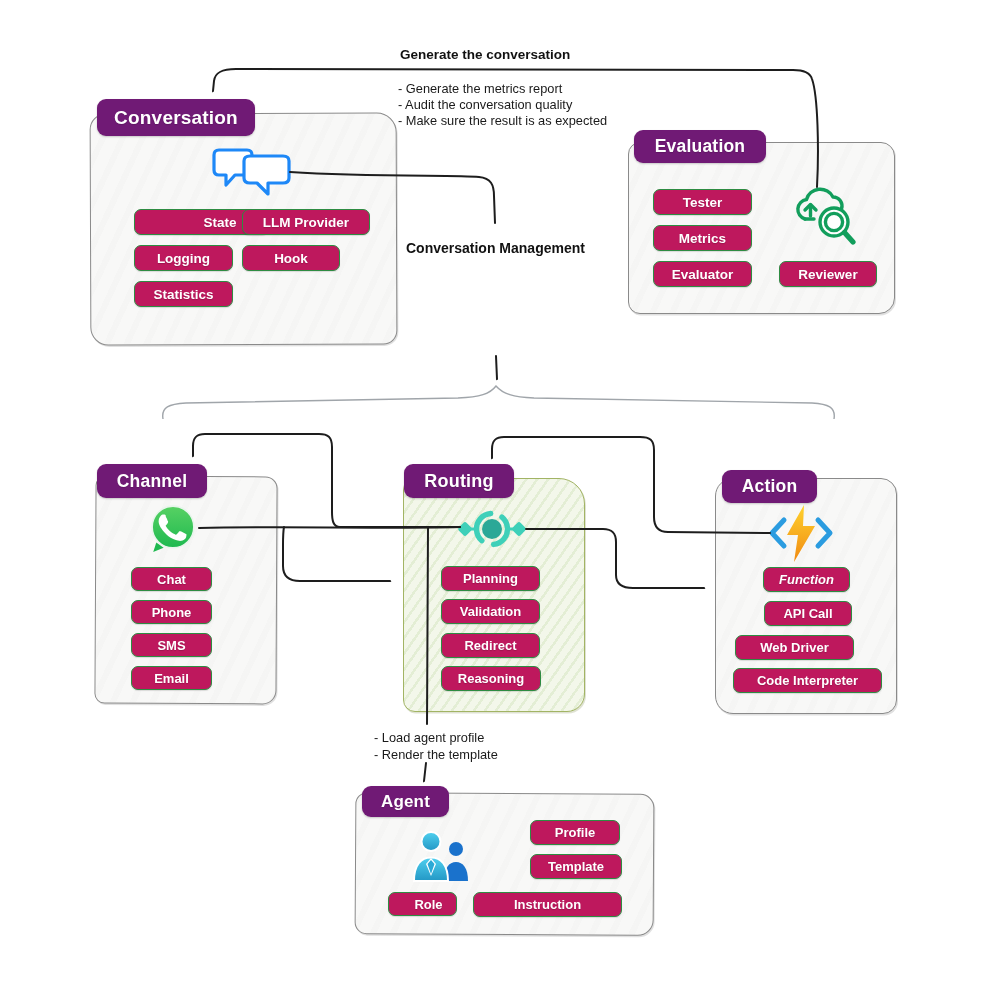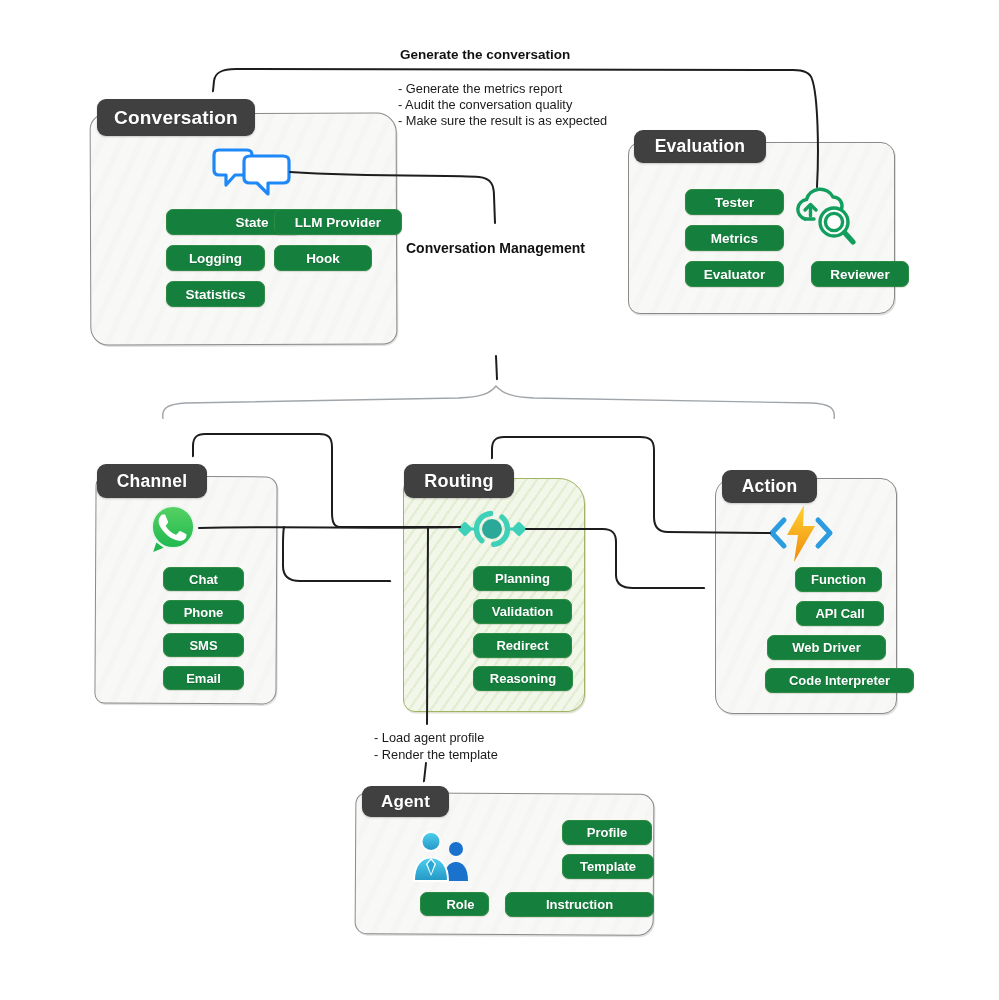--- a/index.html
+++ b/index.html
@@ -12,30 +12,30 @@
     border:1.7px solid #8a8a8a;box-shadow:1px 1.5px 0 rgba(130,130,130,.25);
     background-image:repeating-linear-gradient(115deg, rgba(0,0,0,0.012) 0 6px, transparent 6px 18px);
     z-index:1;
   }
   .box.routing-style{
     background-color:#f3f7ea;
     background-image:repeating-linear-gradient(125deg, rgba(146,190,100,0.16) 0 2.5px, transparent 2.5px 9px);
     border:1.7px solid #a2b464;box-shadow:1px 1.5px 0 rgba(150,160,110,.3);
   }
   .badge{
-    position:absolute;background:#404040;color:#fff;font-weight:bold;
+    position:absolute;background:#701a75;color:#fff;font-weight:bold;
     border-radius:9px;display:flex;align-items:center;justify-content:center;
     z-index:3;letter-spacing:.2px;text-shadow:0 1px 1px rgba(0,0,0,.15);
     box-shadow:0 1px 2px rgba(0,0,0,.2);
   }
   .pill{
-    position:absolute;background:#15803d;color:#fff;font-weight:bold;
+    position:absolute;background:#be185d;color:#fff;font-weight:bold;
     border-radius:7px;display:flex;align-items:center;justify-content:center;
     font-size:13.5px;z-index:2;text-shadow:0 1px 1px rgba(0,0,0,.18);
-    border:1px solid #2e8c42;box-shadow:0 1px 1px rgba(0,0,0,.12);margin-left:32px;
+    border:1px solid #2e8c42;box-shadow:0 1px 1px rgba(0,0,0,.12);
   }
   .pill.small{font-size:13px;}
   .note-title{position:absolute;font-weight:bold;font-size:13.5px;color:#111;z-index:2;white-space:nowrap;}
   .note-lines{position:absolute;font-size:12.8px;color:#1a1a1a;line-height:16px;z-index:2;white-space:nowrap;}
   .icon{position:absolute;z-index:2;}
   svg.overlay{position:absolute;left:0;top:0;z-index:5;pointer-events:none;}
 </style>
 </head>
 <body>
 
@@ -83,21 +83,21 @@
   <div class="pill small" style="left:131px;top:567px;width:79px;height:22px;">Chat</div>
   <div class="pill small" style="left:131px;top:600px;width:79px;height:22px;">Phone</div>
   <div class="pill small" style="left:131px;top:633px;width:79px;height:22px;">SMS</div>
   <div class="pill small" style="left:131px;top:666px;width:79px;height:22px;">Email</div>
 
   <div class="pill small" style="left:441px;top:566px;width:97px;height:23px;">Planning</div>
   <div class="pill small" style="left:441px;top:599px;width:97px;height:23px;">Validation</div>
   <div class="pill small" style="left:441px;top:633px;width:97px;height:23px;">Redirect</div>
   <div class="pill small" style="left:441px;top:666px;width:98px;height:23px;">Reasoning</div>
 
-  <div class="pill small" style="left:763px;top:567px;width:85px;height:23px;">Function</div>
+  <div class="pill small" style="left:763px;top:567px;width:85px;height:23px;font-style:italic;">Function</div>
   <div class="pill small" style="left:764px;top:601px;width:86px;height:23px;">API Call</div>
   <div class="pill small" style="left:735px;top:635px;width:117px;height:23px;">Web Driver</div>
   <div class="pill small" style="left:733px;top:668px;width:147px;height:23px;">Code Interpreter</div>
 
   <div class="pill small" style="left:530px;top:820px;width:88px;height:23px;">Profile</div>
   <div class="pill small" style="left:530px;top:854px;width:90px;height:23px;">Template</div>
   <div class="pill small" style="left:388px;top:892px;width:55px;height:22px;padding-left:12px;">Role</div>
   <div class="pill small" style="left:473px;top:892px;width:147px;height:23px;">Instruction</div>
 
   <svg class="icon" style="left:210px;top:147px;" width="84" height="52" viewBox="0 0 84 52">

